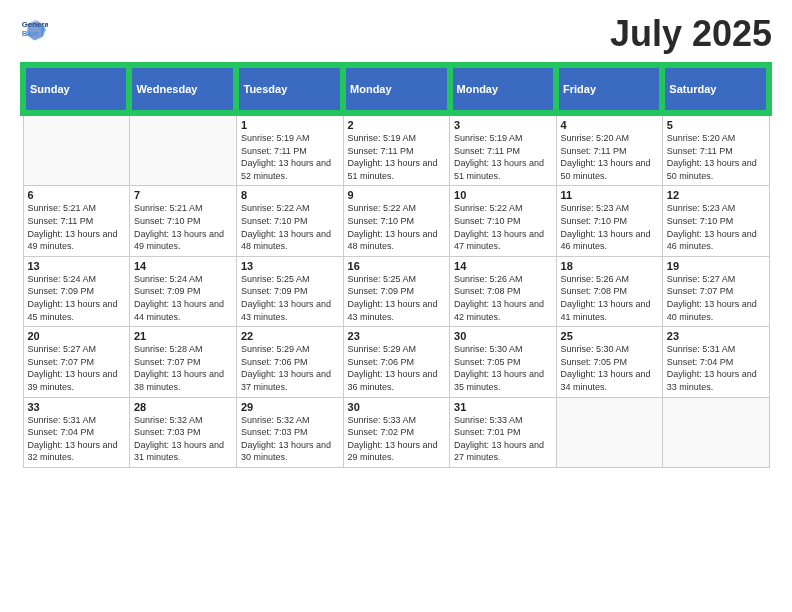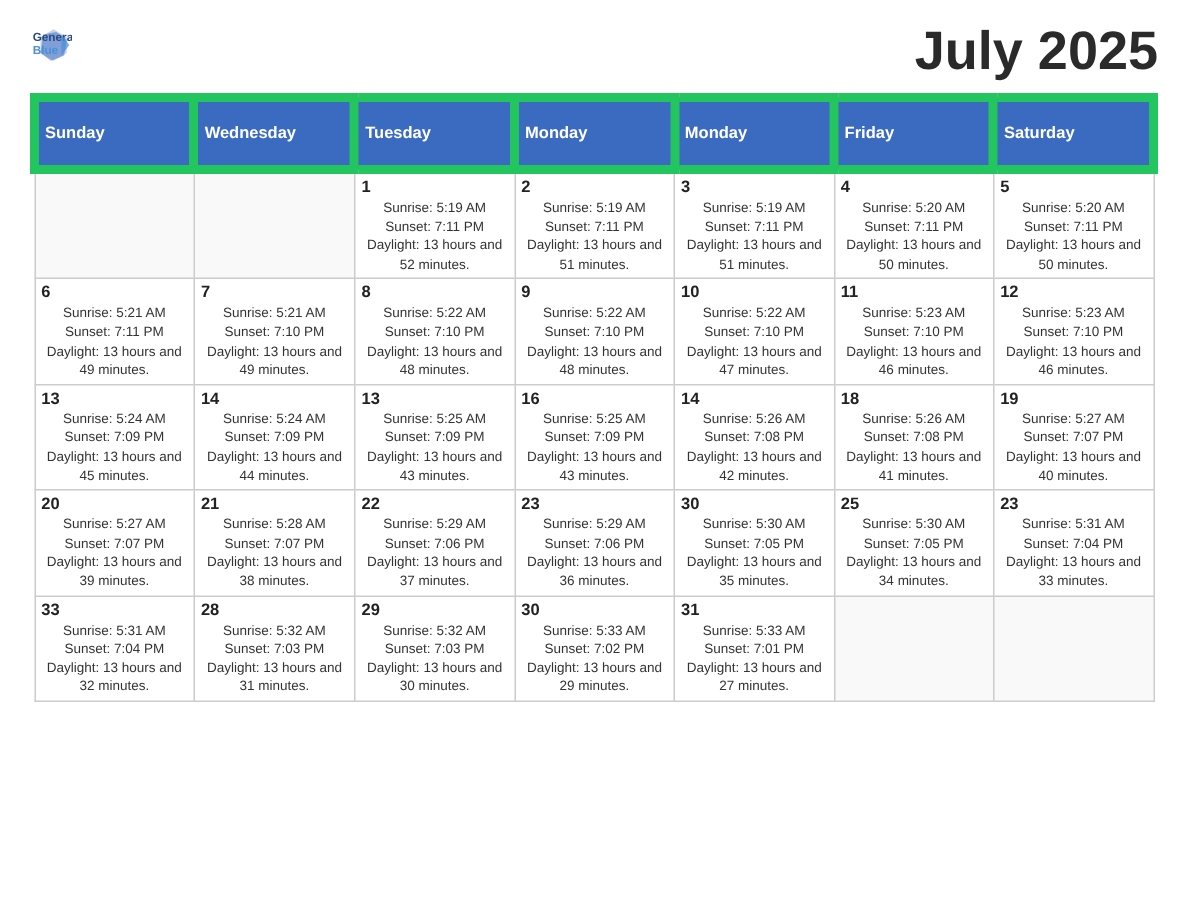--- a/index.html
+++ b/index.html
@@ -74,21 +74,20 @@
       font-weight: bold;
       font-size: 11px;
       color: #222;
       display: block;
       margin-bottom: 1px;
     }
     .day-info {
       color: #333;
       font-size: 9px;
       line-height: 1.4;
-      text-align: center;
     }
   </style>
 </head>
 <body>
 
 <div class="page">
   <div class="header">
     <div class="logo">
       <svg class="logo-icon" viewBox="0 0 32 32">
         <rect x="0" y="0" width="32" height="32" fill="white"></rect>

